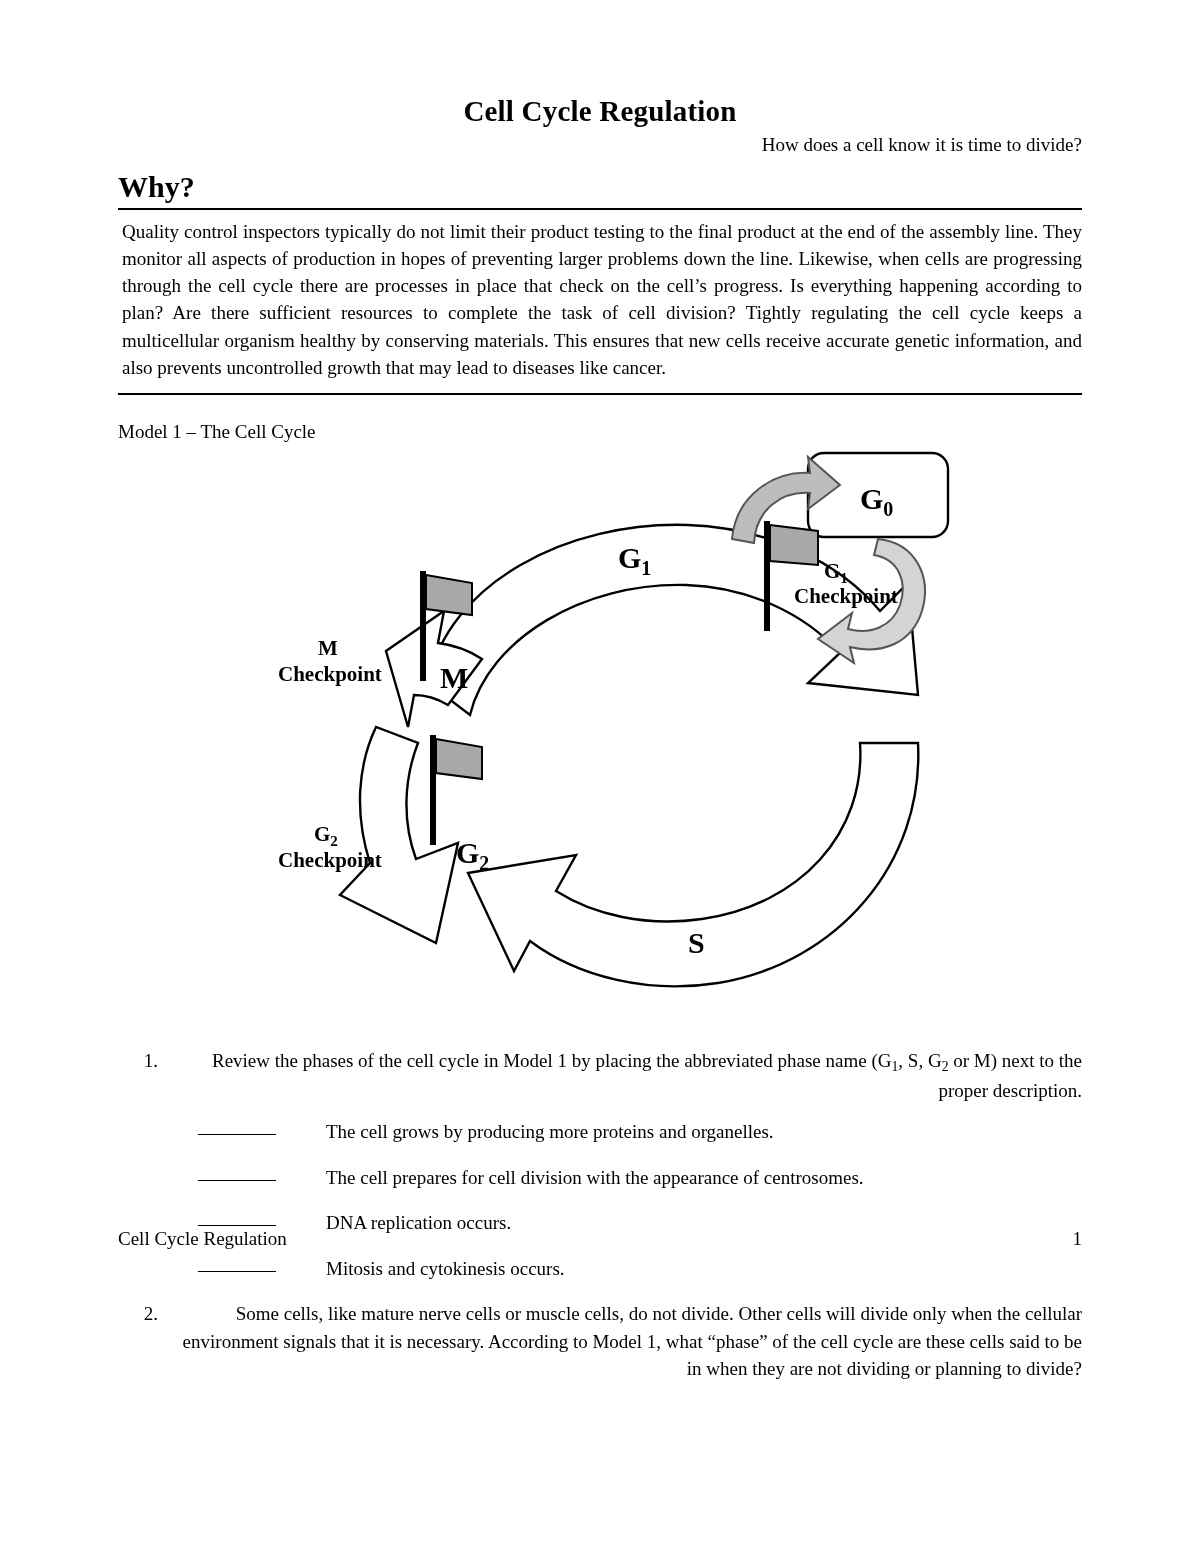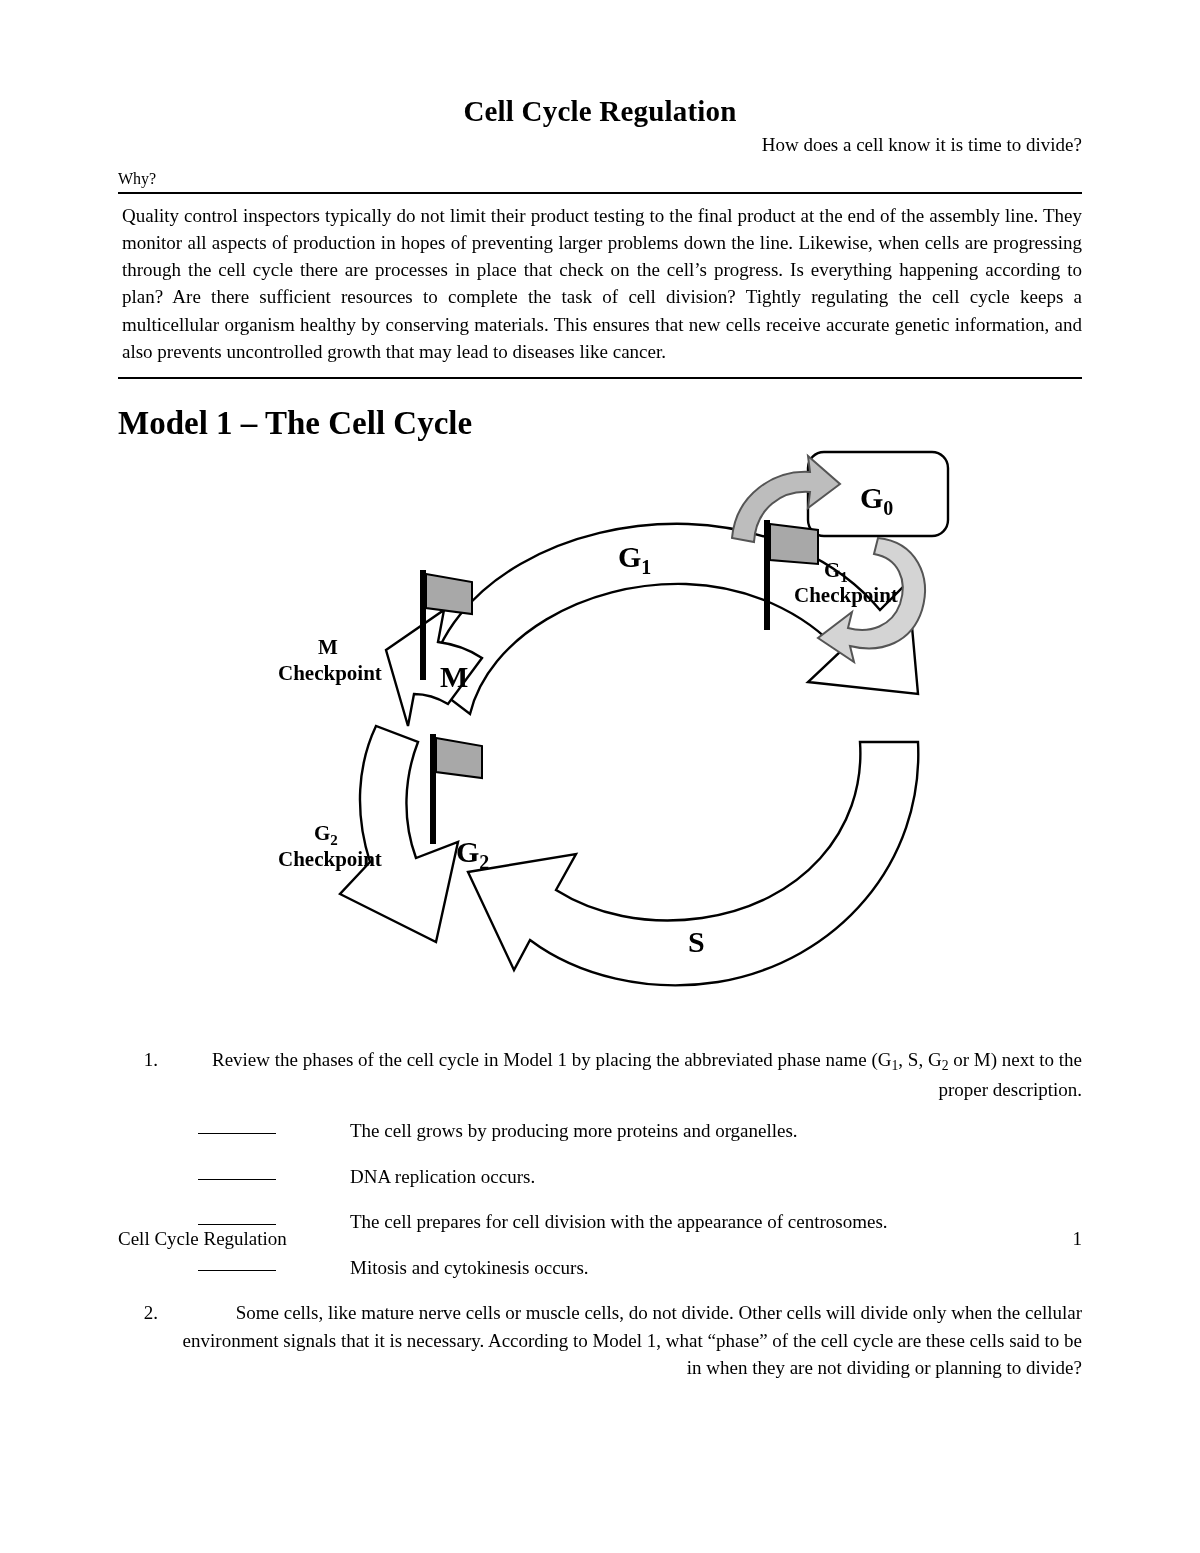--- a/index.html
+++ b/index.html
@@ -32,40 +32,40 @@
     letter-spacing: 0.2px;
   }
   .doc-subtitle {
     text-align: right;
     font-size: 19px;
     margin: 0 0 14px 0;
   }
 
   
   .why-heading {
-    font-size: 16px;
-    font-weight: normal;
+    font-size: 30px;
+    font-weight: bold;
     margin: 0 0 4px 0;
   }
   .rule {
     border: none;
     border-top: 2.5px solid #000;
     margin: 0;
   }
   .why-body {
     font-size: 19px;
     line-height: 1.43;
     margin: 8px 0 12px 4px;
     text-align: justify;
   }
 
   
   .model-heading {
-    font-size: 33px;
-    font-weight: bold;
+    font-size: 19px;
+    font-weight: normal;
     margin: 26px 0 0 0;
   }
 
   
   .figure {
     position: relative;
     width: 964px;
     height: 590px;
     margin: 0 auto;
     font-weight: bold;
@@ -97,21 +97,20 @@
     font-size: 0.72em;
     vertical-align: -0.28em;
   }
   .answers {
     margin: 14px 0 14px 80px;
   }
   .ans-row {
     display: flex;
     align-items: baseline;
     margin-bottom: 18px;
-    gap: 24px;
   }
   .ans-blank {
     width: 78px;
     flex: 0 0 auto;
     border-bottom: 1.6px solid #000;
     height: 1px;
     position: relative;
     top: -3px;
   }
   .ans-label {
@@ -229,25 +228,25 @@
       <div class="q-text"><span>Review the phases of the cell cycle in Model 1 by placing the abbreviated phase name (G</span><span class="sub">1</span><span>, S, G</span><span class="sub">2</span><span> or M) next to the proper description.</span></div>
     </div>
 
     <div class="answers">
       <div class="ans-row">
         <span class="ans-blank"></span>
         <span class="ans-label">The cell grows by producing more proteins and organelles.</span>
       </div>
       <div class="ans-row">
         <span class="ans-blank"></span>
+        <span class="ans-label">The cell prepares for cell division with the appearance of centrosomes.</span>
+      </div>
+      <div class="ans-row">
+        <span class="ans-blank"></span>
         <span class="ans-label">DNA replication occurs.</span>
-      </div>
-      <div class="ans-row">
-        <span class="ans-blank"></span>
-        <span class="ans-label">The cell prepares for cell division with the appearance of centrosomes.</span>
       </div>
       <div class="ans-row">
         <span class="ans-blank"></span>
         <span class="ans-label">Mitosis and cytokinesis occurs.</span>
       </div>
     </div>
 
     <div class="q-item">
       <div class="q-num">2.</div>
       <div class="q-text">Some cells, like mature nerve cells or muscle cells, do not divide. Other cells will divide only when the cellular environment signals that it is necessary. According to Model 1, what “phase” of the cell cycle are these cells said to be in when they are not dividing or planning to divide?</div>

